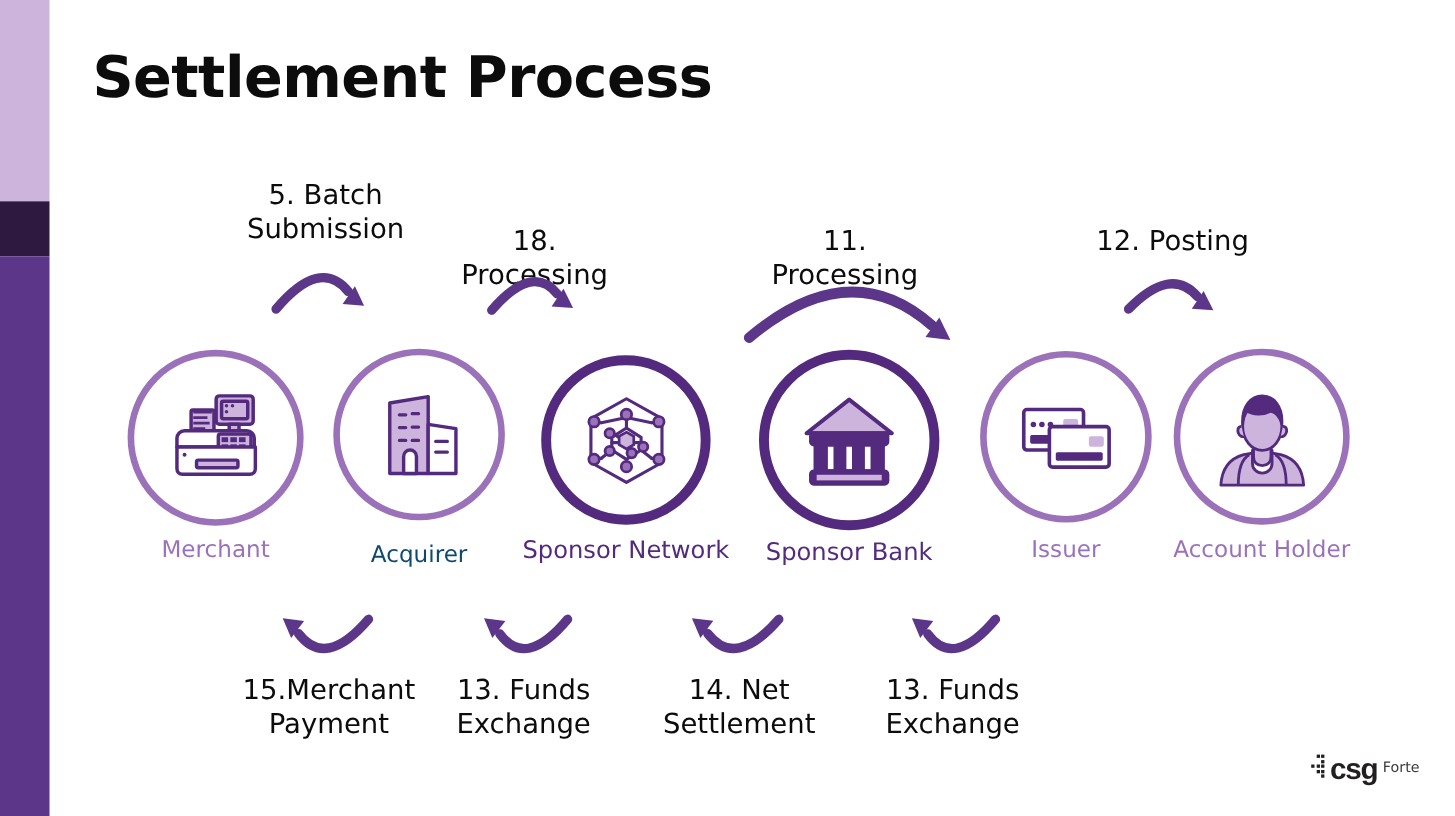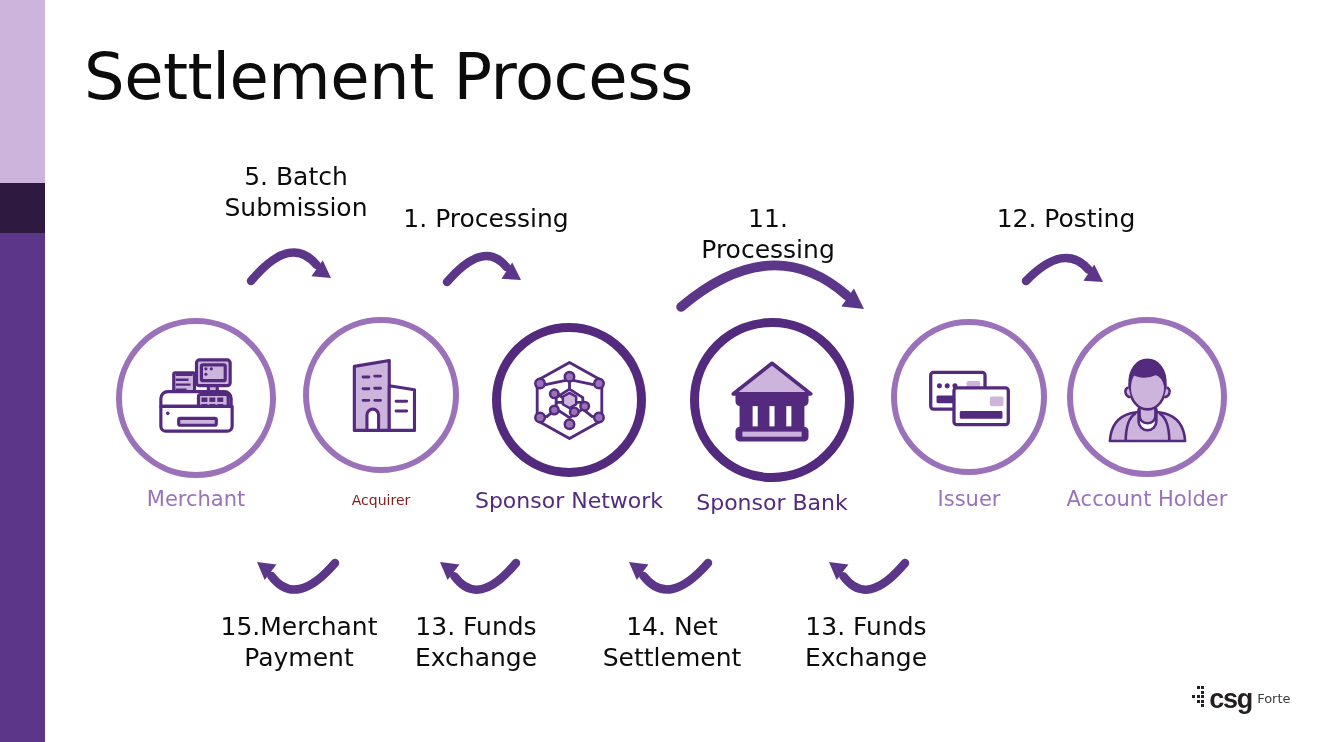--- a/index.html
+++ b/index.html
@@ -15,21 +15,21 @@
 
   
   .rail{position:absolute;left:0;width:45px;}
   .rail-top{top:0;height:183px;background:#cdb4dd;}
   .rail-mid{top:183px;height:50px;background:#2e1a41;}
   .rail-bot{top:233px;height:509px;background:#5b3689;}
 
   
   #title{
     position:absolute;left:84px;top:44px;
-    font-size:64px;font-weight:normal;color:#0c0c0c;
+    font-size:52px;font-weight:bold;color:#0c0c0c;
     letter-spacing:-0.5px;line-height:1.05;
     white-space:nowrap;
     text-align:center;
   }
 
   
   .node{position:absolute;}
   .node .ring{
     position:absolute;left:0;top:0;
     border-radius:50%;
@@ -109,21 +109,21 @@
         <path d="M58 40 84 44v42H58z" fill="#fff"></path>
         <g stroke-width="3" stroke-linecap="round">
           <path d="M31 31h6M43 30h6M31 43h6M43 42.5h6M31 55h6M43 55h6"></path>
           <path d="M65 56h11M65 66h11"></path>
         </g>
         <path d="M35 86V70a6 6 0 0 1 12 0v16z" fill="#fff"></path>
       </g>
     </svg>
         </div>
       </div>
-      <div class="nlabel" style="left: 381px; top: 492px; font-size: 14px; color: #7f1d1d; position: absolute; transform: translateX(-50%);">Acquirer</div>
+      <div class="nlabel" style="left: 381px; top: 492px; font-size: 21px; color: #0c4a6e; position: absolute; transform: translateX(-50%);">Acquirer</div>
       <div class="node" style="left: 492px; top: 323px; width: 154px; height: 154px;">
         <div class="ring" style="width: 154px; height: 154px; border: 9px solid rgb(84, 42, 126);"></div>
         <div class="glyph">
     <svg viewBox="0 0 100 100" width="95" height="95">
       <g fill="none" stroke="#542a7e" stroke-width="3" stroke-linejoin="round" stroke-linecap="round">
         <path d="M50 10 84 29v42L50 90 16 71V29z"></path>
         <path d="M50 28v10M50 38 36 47M50 38l14 9M36 47v12M64 47v12M36 59l14 9M64 59l-14 9"></path>
         <path d="M26 33h-8M74 33h8M26 67h-8M74 67h8"></path>
         <path d="M50 28 26 33M50 28l24 5M36 59 26 67M64 59l10 8"></path>
         <path d="M44 52h-8M56 52h8"></path>
@@ -201,21 +201,21 @@
         <path d="M31 40c-3 0-4 3-3 6s4 4 5 3M69 40c3 0 4 3 3 6s-4 4-5 3" fill="#cdb4dd"></path>
       </g>
     </svg>
         </div>
       </div>
       <div class="nlabel" style="left: 1147px; top: 487px; font-size: 21px; color: rgb(155, 114, 185); position: absolute; transform: translateX(-50%);">Account Holder</div>
     </div>
   <div id="caps-layer">
       <div class="cap" style="left: 220px; top: 162px; width: 152px;">5. Batch
 Submission</div>
-      <div class="cap" style="left: 396px; top: 204px; width: 180px;">1. Processing</div>
+      <div class="cap" style="left: 396px; top: 204px; width: 180px;">18. Processing</div>
       <div class="cap" style="left: 678px; top: 204px; width: 180px;">11. Processing</div>
       <div class="cap" style="left: 990px; top: 204px; width: 152px;">12. Posting</div>
       <div class="cap" style="left: 213px; top: 612px; width: 172px;">15.Merchant
 Payment</div>
       <div class="cap" style="left: 400px; top: 612px; width: 152px;">13. Funds
 Exchange</div>
       <div class="cap" style="left: 596px; top: 612px; width: 152px;">14. Net
 Settlement</div>
       <div class="cap" style="left: 790px; top: 612px; width: 152px;">13. Funds
 Exchange</div>

